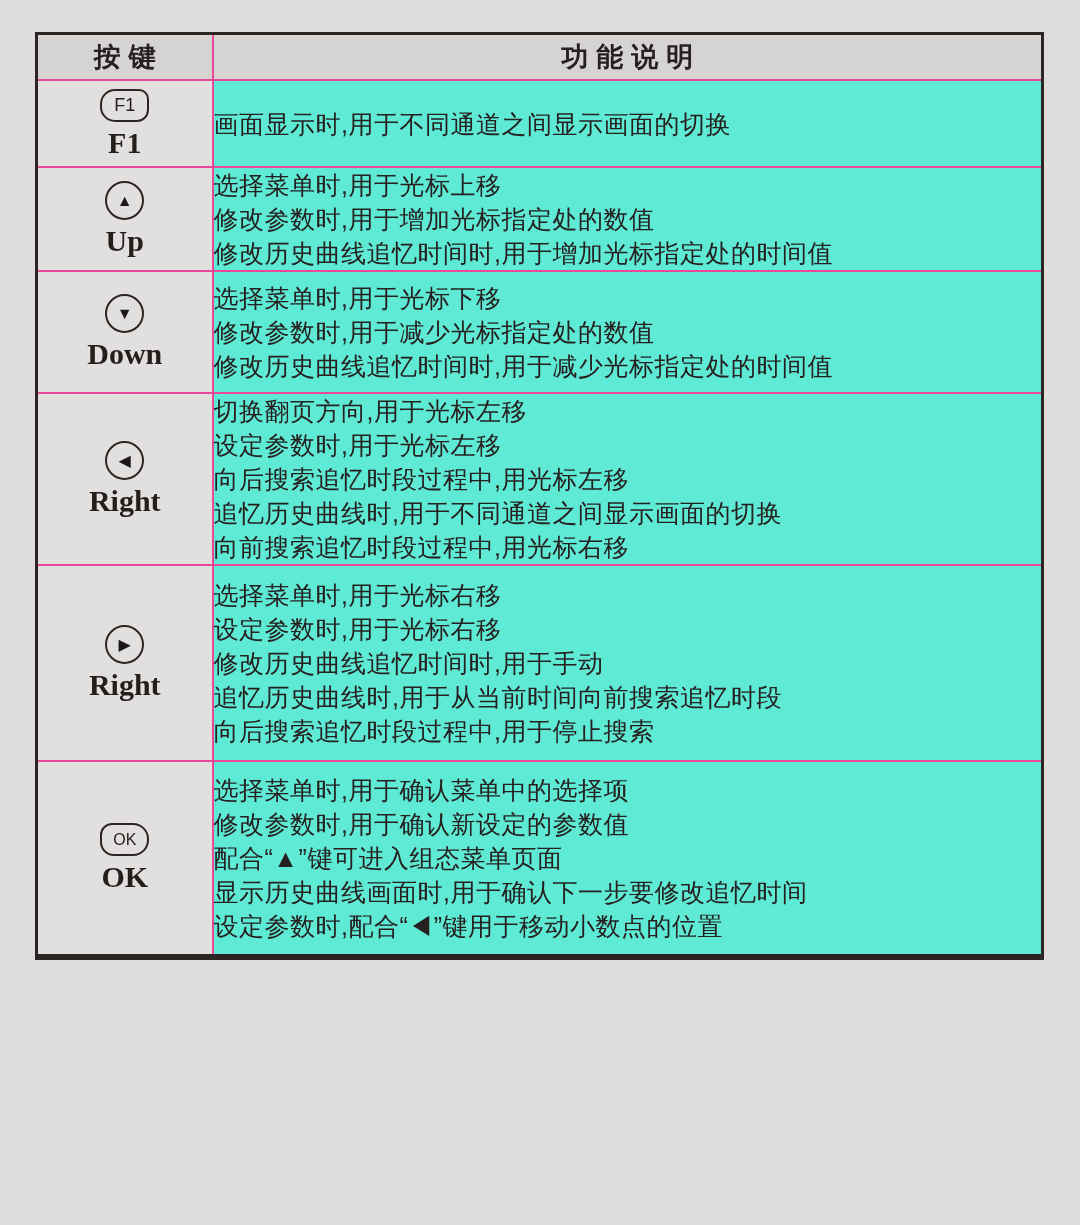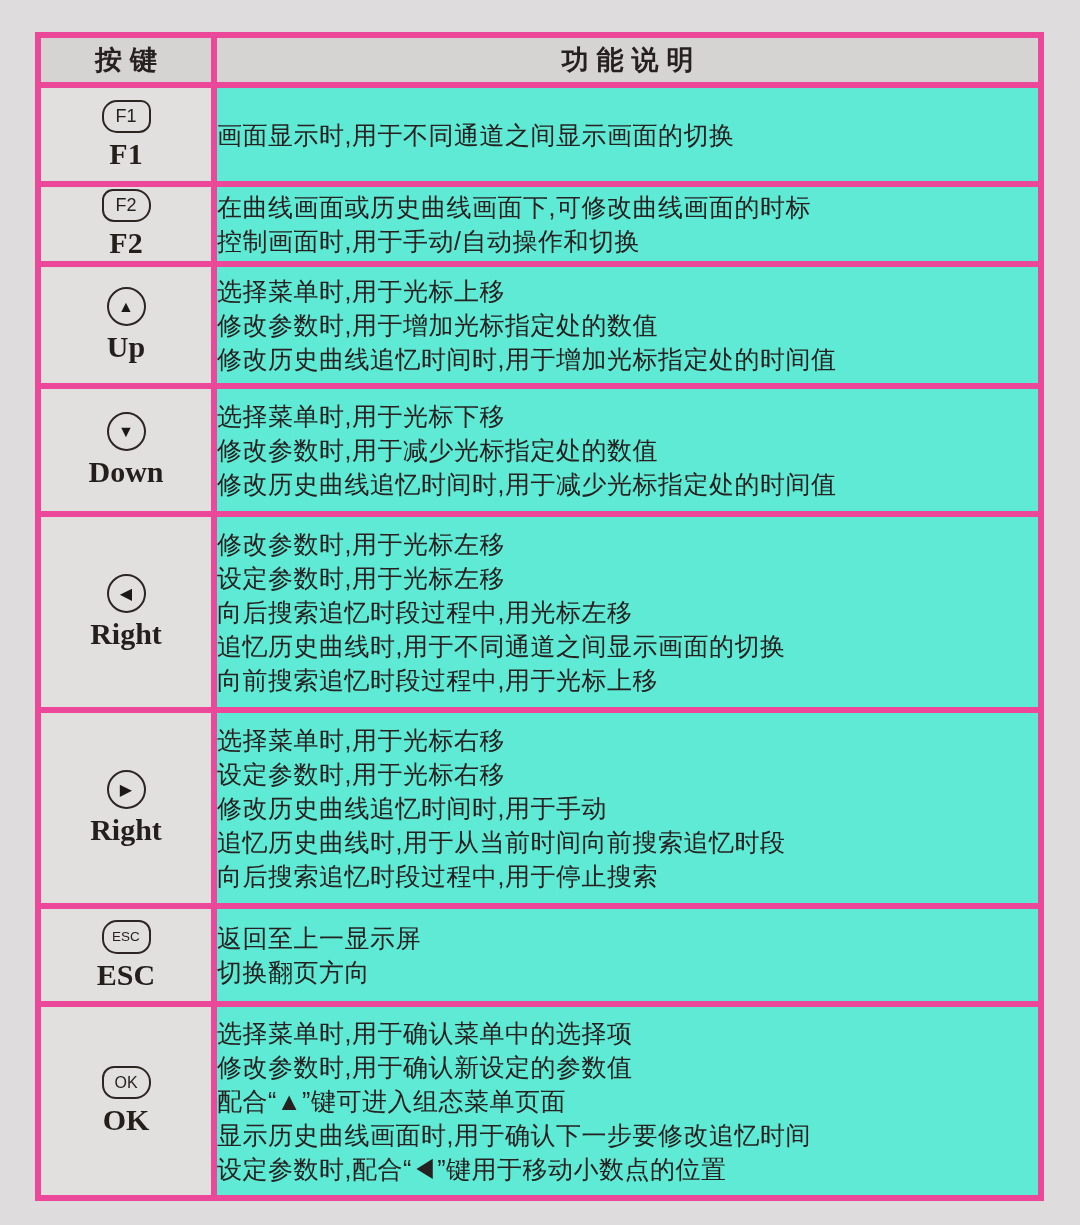--- a/index.html
+++ b/index.html
@@ -22,21 +22,21 @@
     width: 1009px;
     border-collapse: collapse;
     table-layout: fixed;
     background: #e2e0df;
     border: 3px solid #2d2523;
     border-bottom-width: 6px;
   }
   table.keytable col.c-key { width: 176px; }
   table.keytable th,
   table.keytable td {
-    border: 6px solid #ec4899;
+    border: 2px solid #ec4899;
     padding: 0;
   }
   thead th {
     height: 44px;
     background: #d6d4d2;
     font-size: 27px;
     font-weight: bold;
     color: #262020;
     letter-spacing: 8px;
     text-indent: 8px;
@@ -100,21 +100,21 @@
     background: #5eead4;
   }
   .line {
     font-size: 25px;
     line-height: 34px;
     color: #262020;
     letter-spacing: 0.5px;
     white-space: nowrap;
   }
   
-  tbody tr:nth-of-type(1) { height: 99px; padding-left: 48px; }
+  tbody tr:nth-of-type(1) { height: 87px; padding-left: 48px; }
   tbody tr:nth-of-type(2) { height: 80px; }
   tbody tr:nth-of-type(3) { height: 122px; }
   tbody tr:nth-of-type(4) { height: 128px; }
   tbody tr:nth-of-type(5) { height: 196px; }
   tbody tr:nth-of-type(6) { height: 196px; }
   tbody tr:nth-of-type(7) { height: 98px; }
   tbody tr:nth-of-type(8) { height: 194px; }
 </style>
 </head>
 <body>
@@ -139,32 +139,20 @@
               <div class="keylabel">F1</div>
             </div>
           </td>
           <td class="desccell">
             <div class="line">画面显示时,用于不同通道之间显示画面的切换</div>
           </td>
         </tr>
         <tr>
           <td class="keycell">
             <div class="keywrap">
-              <div class="cap cap-f2">F2</div>
-              <div class="keylabel">F2</div>
-            </div>
-          </td>
-          <td class="desccell">
-            <div class="line">在曲线画面或历史曲线画面下,可修改曲线画面的时标</div>
-            <div class="line">控制画面时,用于手动/自动操作和切换</div>
-          </td>
-        </tr>
-        <tr>
-          <td class="keycell">
-            <div class="keywrap">
               <div class="circle">▲</div>
               <div class="keylabel">Up</div>
             </div>
           </td>
           <td class="desccell">
             <div class="line">选择菜单时,用于光标上移</div>
             <div class="line">修改参数时,用于增加光标指定处的数值</div>
             <div class="line">修改历史曲线追忆时间时,用于增加光标指定处的时间值</div>
           </td>
         </tr>
@@ -182,57 +170,45 @@
           </td>
         </tr>
         <tr>
           <td class="keycell">
             <div class="keywrap">
               <div class="circle">◀</div>
               <div class="keylabel">Right</div>
             </div>
           </td>
           <td class="desccell">
-            <div class="line">修改参数时,用于光标左移</div>
+            <div class="line">切换翻页方向,用于光标左移</div>
             <div class="line">设定参数时,用于光标左移</div>
             <div class="line">向后搜索追忆时段过程中,用光标左移</div>
             <div class="line">追忆历史曲线时,用于不同通道之间显示画面的切换</div>
-            <div class="line">向前搜索追忆时段过程中,用于光标上移</div>
+            <div class="line">向前搜索追忆时段过程中,用光标右移</div>
           </td>
         </tr>
         <tr>
           <td class="keycell">
             <div class="keywrap">
               <div class="circle">▶</div>
               <div class="keylabel">Right</div>
             </div>
           </td>
           <td class="desccell">
             <div class="line">选择菜单时,用于光标右移</div>
             <div class="line">设定参数时,用于光标右移</div>
             <div class="line">修改历史曲线追忆时间时,用于手动</div>
             <div class="line">追忆历史曲线时,用于从当前时间向前搜索追忆时段</div>
             <div class="line">向后搜索追忆时段过程中,用于停止搜索</div>
           </td>
         </tr>
         <tr>
           <td class="keycell">
             <div class="keywrap">
-              <div class="cap cap-esc">ESC</div>
-              <div class="keylabel">ESC</div>
-            </div>
-          </td>
-          <td class="desccell">
-            <div class="line">返回至上一显示屏</div>
-            <div class="line">切换翻页方向</div>
-          </td>
-        </tr>
-        <tr>
-          <td class="keycell">
-            <div class="keywrap">
               <div class="cap cap-ok">OK</div>
               <div class="keylabel">OK</div>
             </div>
           </td>
           <td class="desccell">
             <div class="line">选择菜单时,用于确认菜单中的选择项</div>
             <div class="line">修改参数时,用于确认新设定的参数值</div>
             <div class="line">配合“▲”键可进入组态菜单页面</div>
             <div class="line">显示历史曲线画面时,用于确认下一步要修改追忆时间</div>
             <div class="line">设定参数时,配合“◀”键用于移动小数点的位置</div>

